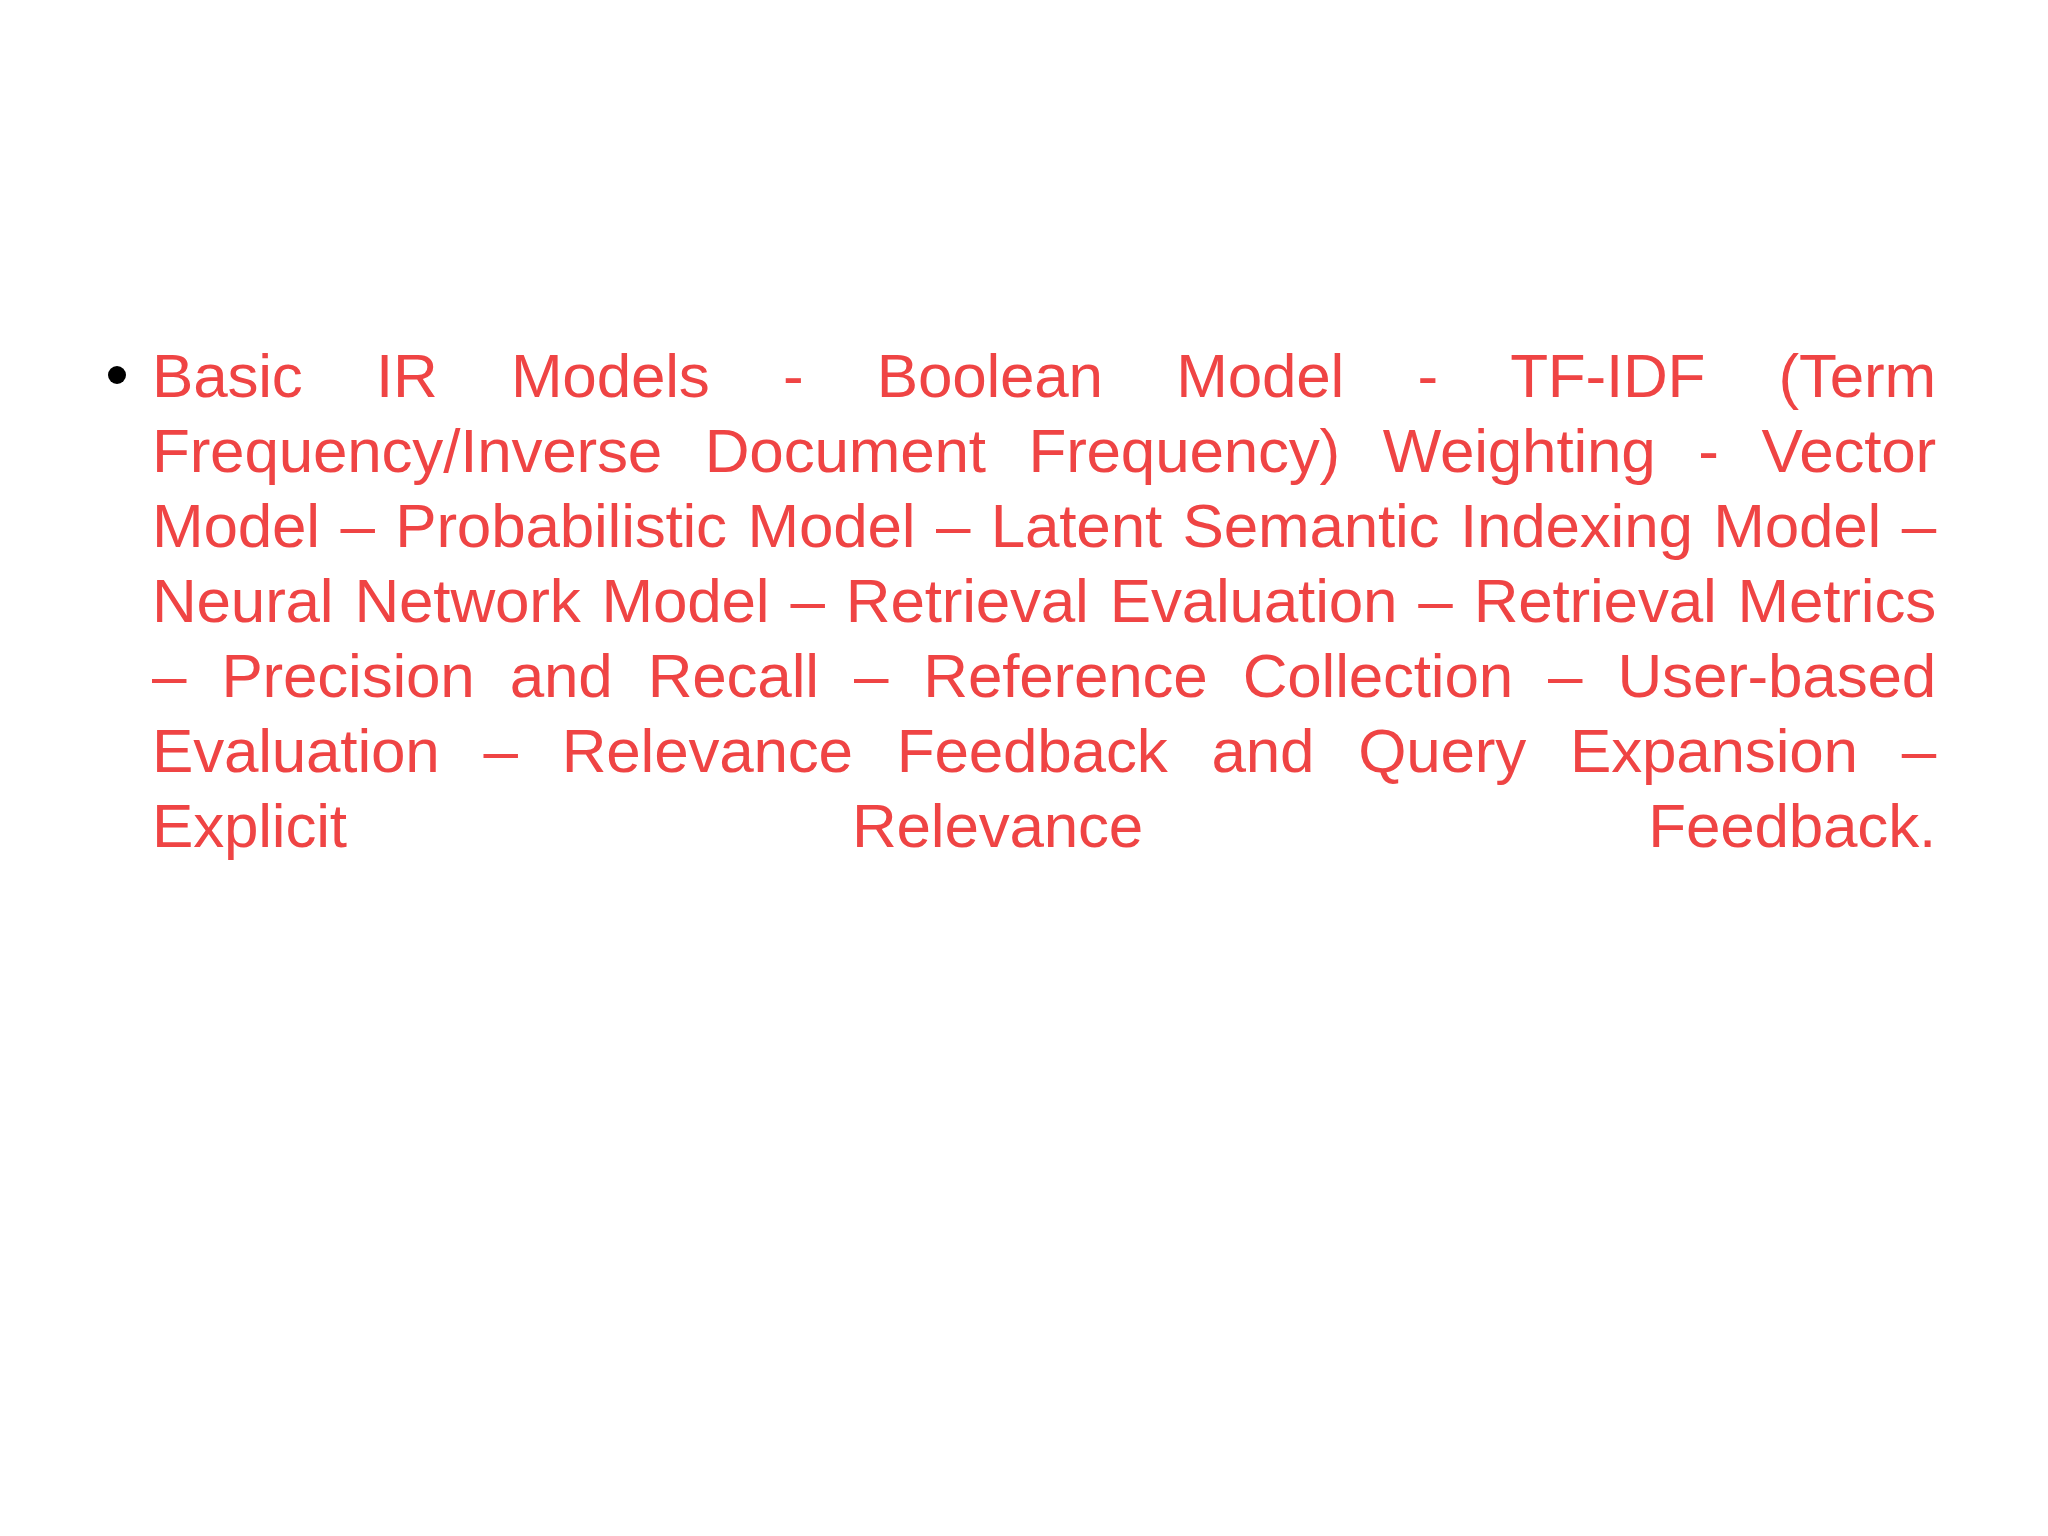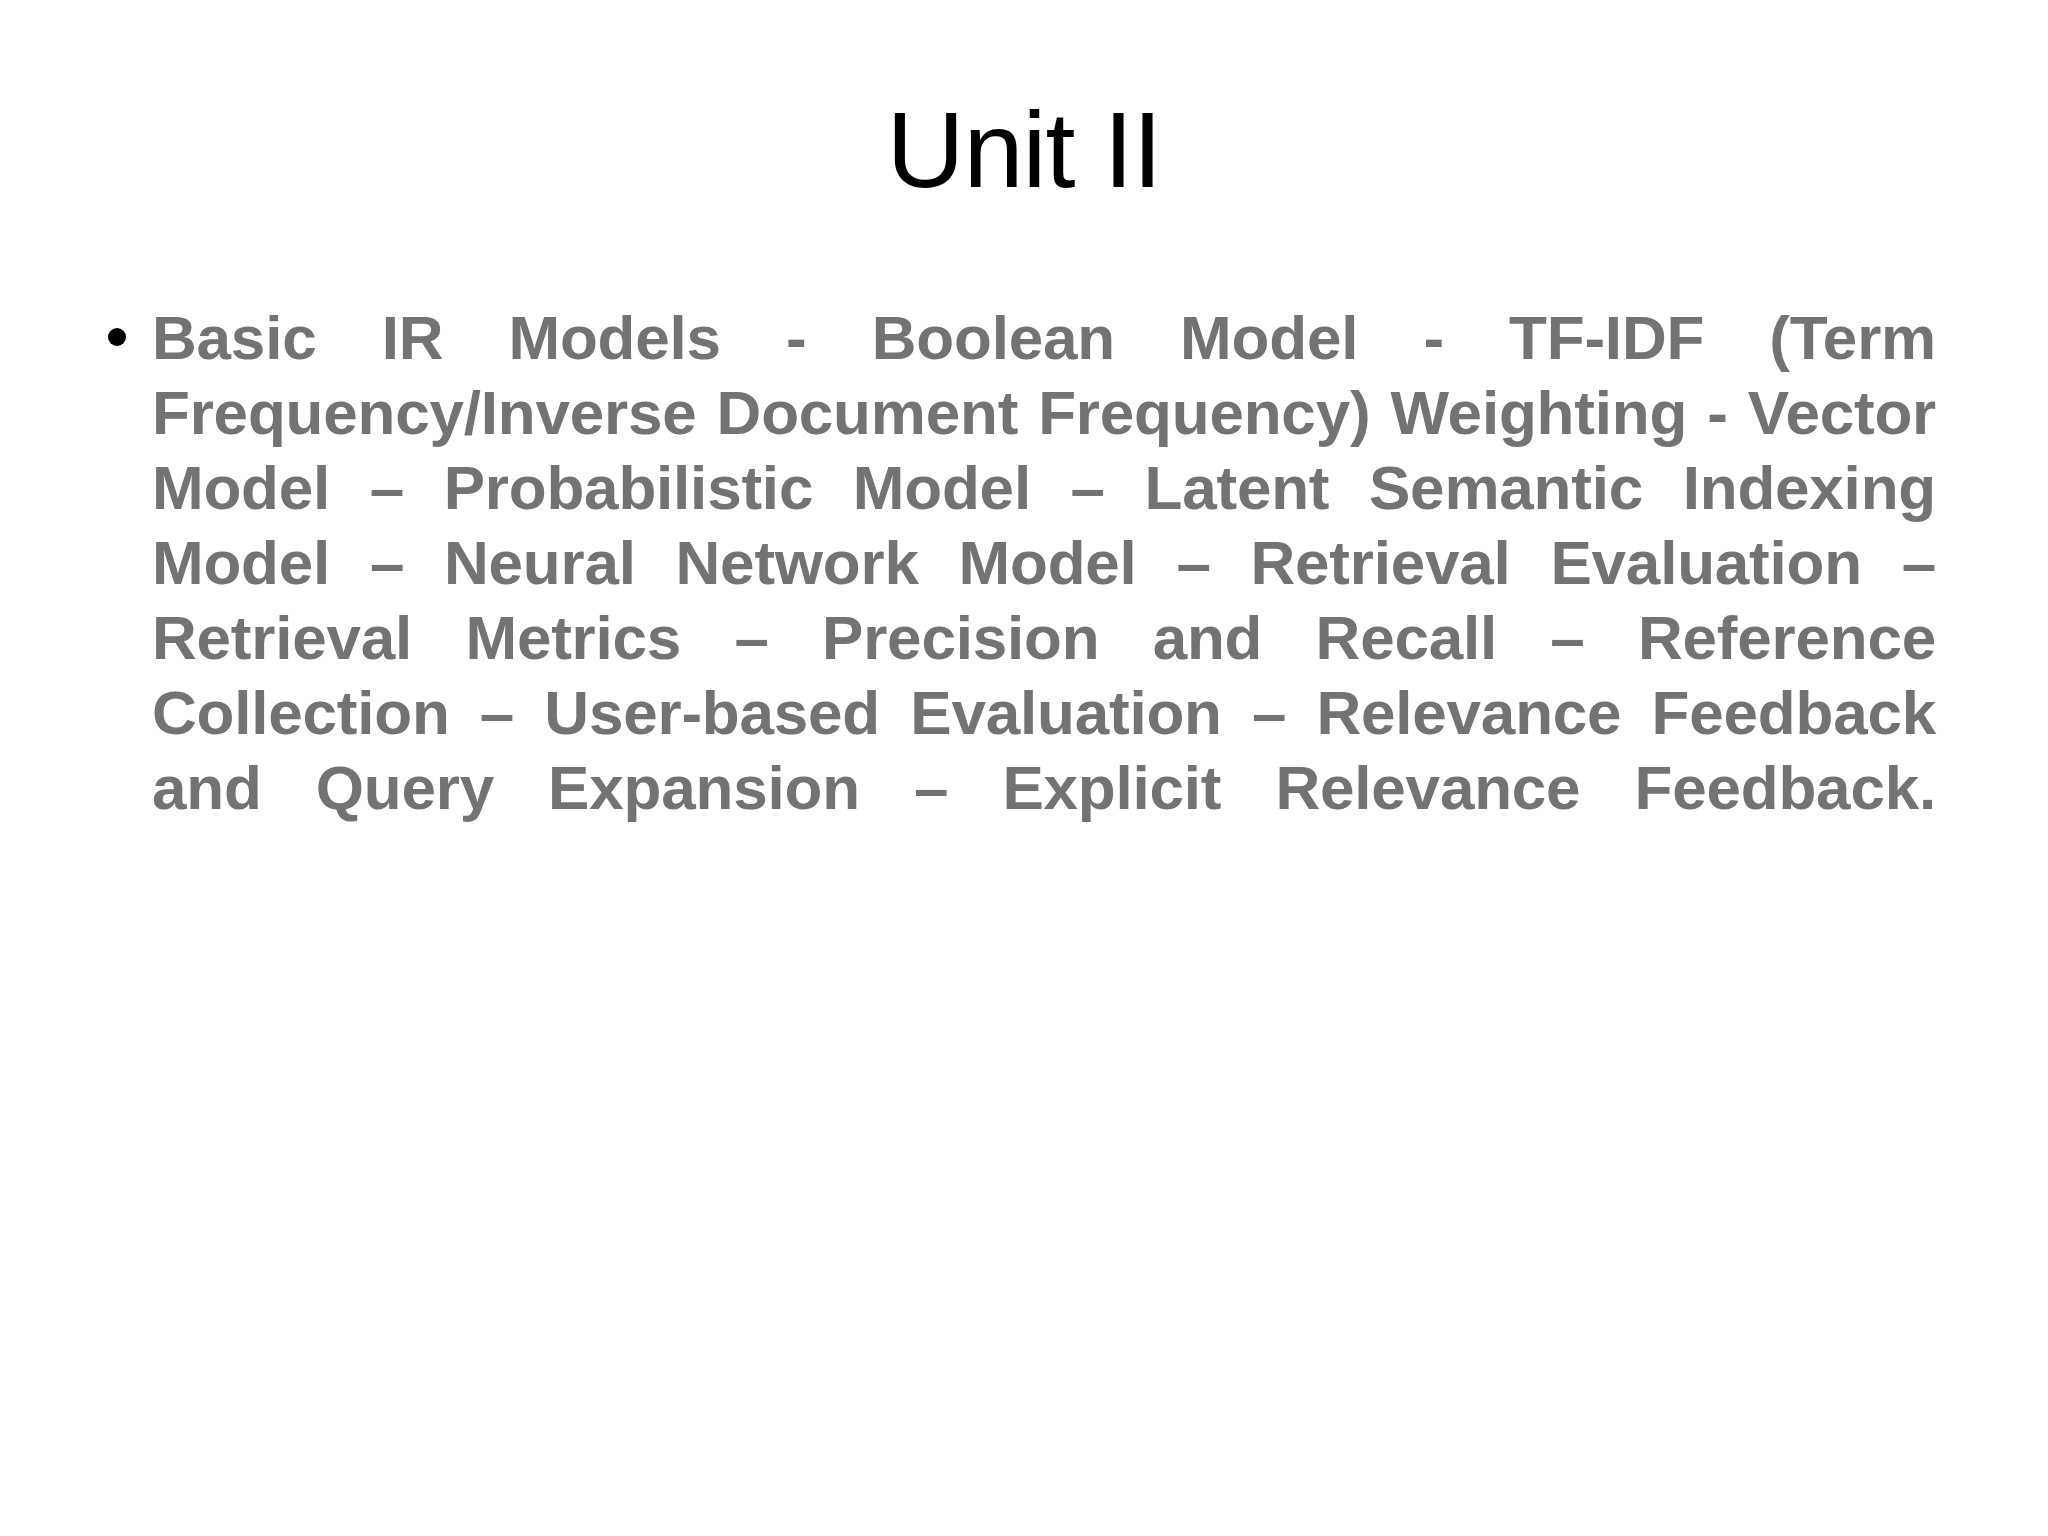--- a/index.html
+++ b/index.html
@@ -59,42 +59,42 @@
     height: 18px;
     border-radius: 50%;
     background: #000000;
   }
 
   .bullet-text {
     display: block;
     font-family: "Liberation Sans", sans-serif;
     font-size: 62px;
     line-height: 75px;
-    font-weight: 700;
-    color: #737373;
+    font-weight: 400;
+    color: #ef4444;
     text-align: justify;
     text-justify: inter-word;
     letter-spacing: -0.2px;
     word-spacing: 0px;
     hyphens: none;
+    margin-top: 38px;
   }
 
   
   .bullet-text::after {
     content: "";
     display: inline-block;
     width: 100%;
   }
 </style>
 </head>
 <body>
 
 <div class="slide">
 
-  <div class="slide-title">Unit II</div>
 
   <div class="slide-body">
 
     <div class="bullet-item">
       <span class="bullet-marker"></span>
       <span class="bullet-text">Basic IR Models - Boolean Model - TF-IDF (Term Frequency/Inverse Document Frequency) Weighting - Vector Model – Probabilistic Model – Latent Semantic Indexing Model – Neural Network Model – Retrieval Evaluation – Retrieval Metrics – Precision and Recall – Reference Collection – User-based Evaluation – Relevance Feedback and Query Expansion – Explicit Relevance Feedback.</span>
     </div>
 
   </div>
 

